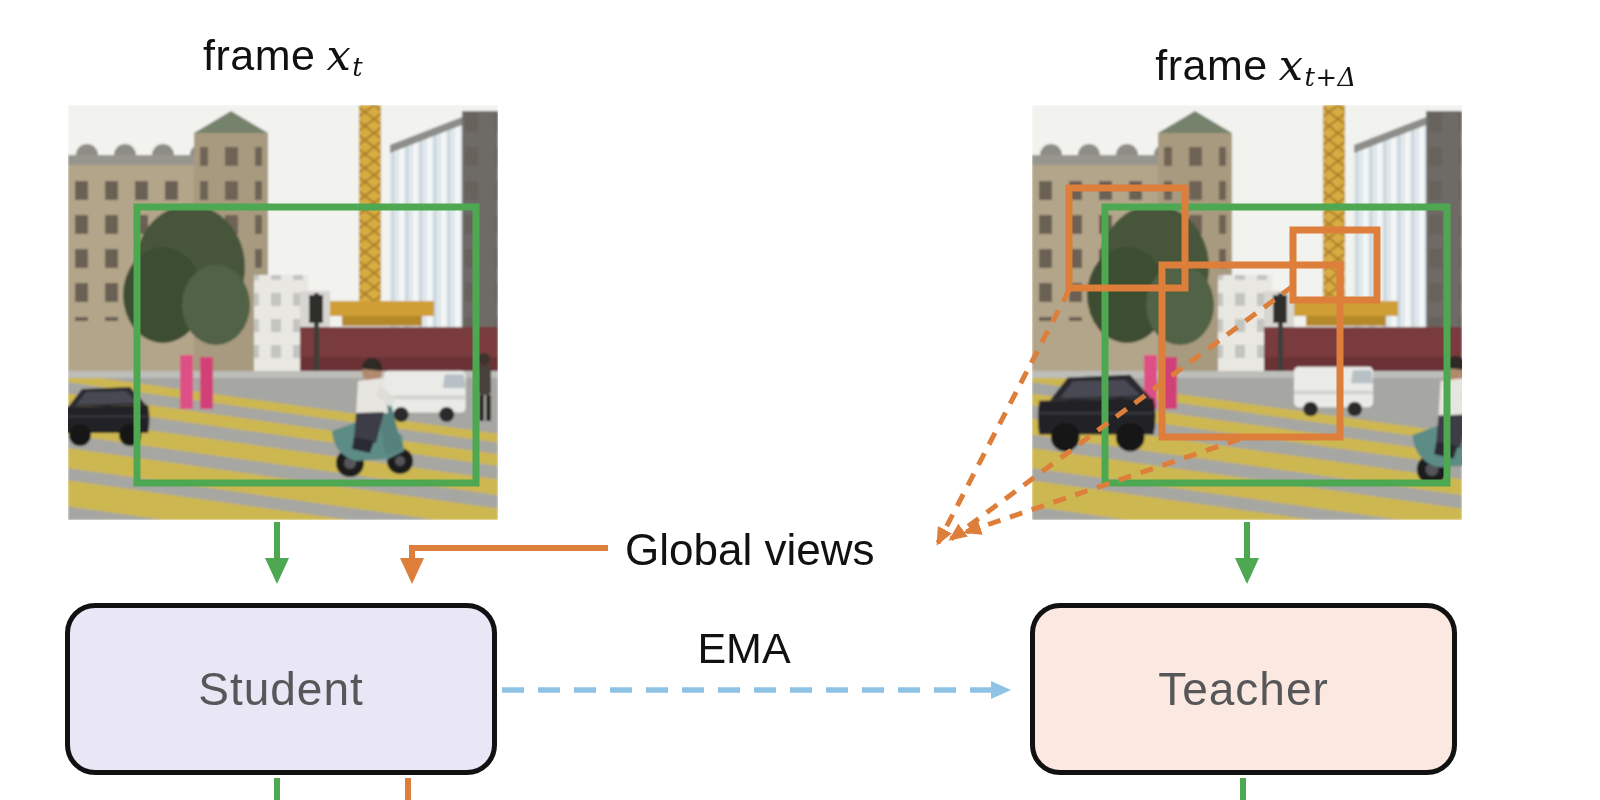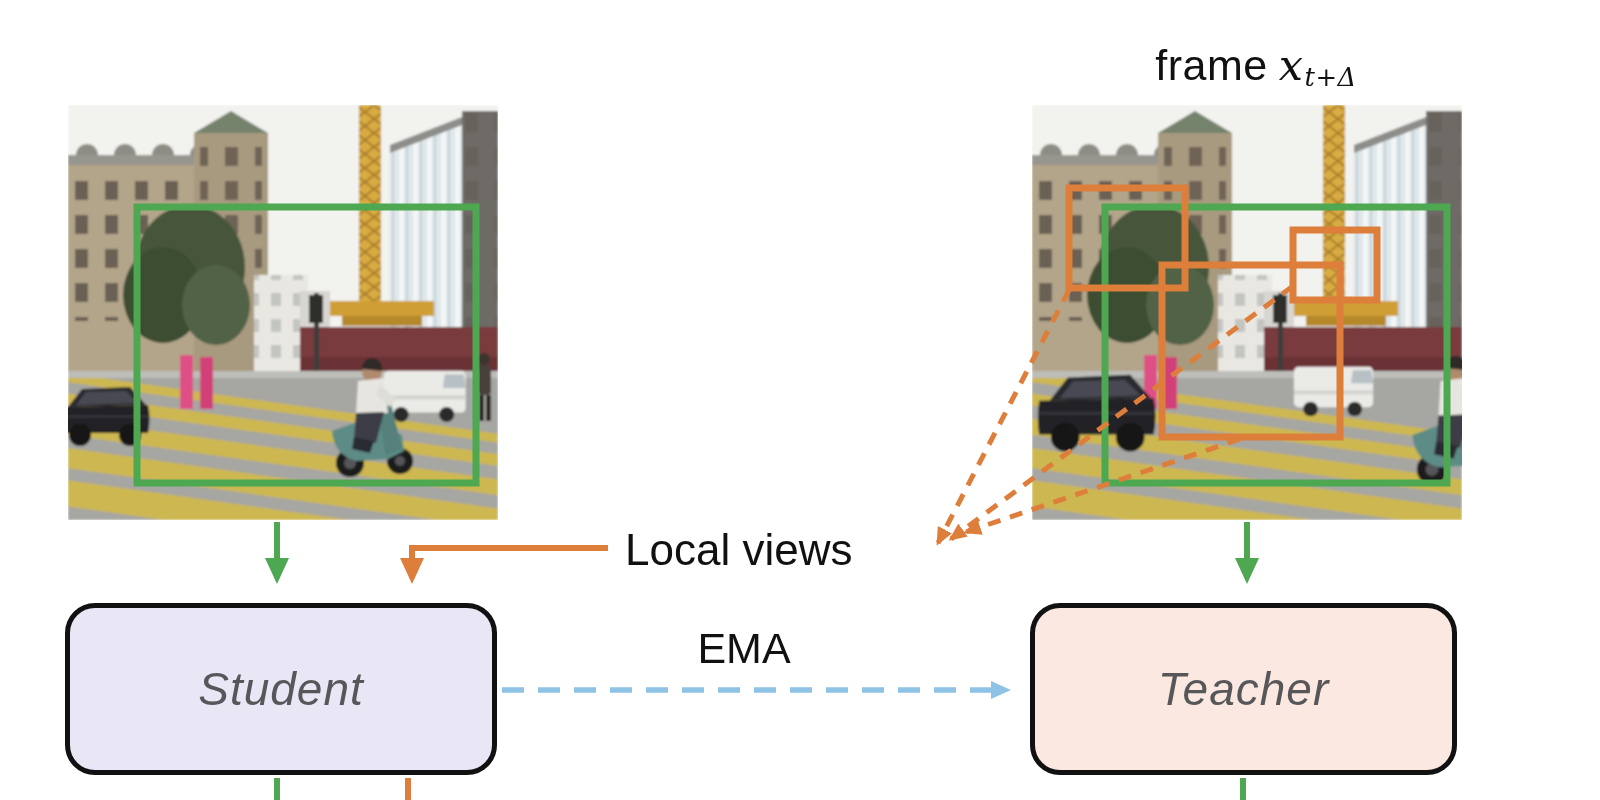--- a/index.html
+++ b/index.html
@@ -8,21 +8,21 @@
   .photo{position:absolute;display:block;}
   .overlay{position:absolute;left:0;top:0;pointer-events:none;}
   .label{position:absolute;color:#111;white-space:nowrap;}
   .frame-title{font-size:43px;letter-spacing:0.5px;text-align:center;}
   .mvar{font-family:"DejaVu Serif",serif;font-style:italic;margin-left:11px;}
   .msub{font-family:"DejaVu Serif",serif;font-style:italic;font-size:0.60em;position:relative;top:0.22em;margin-left:1px;}
   .anno{font-size:44px;}
   .ema-label{font-size:43px;text-align:center;width:200px;}
   .node{position:absolute;box-sizing:border-box;border:5px solid #111111;border-radius:30px;
         display:flex;align-items:center;justify-content:center;
-        font-size:46px;color:#57575a;letter-spacing:1px;font-style:italic;}
+        font-size:46px;color:#57575a;letter-spacing:1px;}
   .node-student{left:65px;top:603px;width:432px;height:172px;background:#e9e6f6;}
   .node-teacher{left:1030px;top:603px;width:427px;height:172px;background:#fbe9e1;}
 </style>
 </head>
 <body>
 
 <div class="canvas">
 
   <svg width="0" height="0" style="position:absolute" aria-hidden="true">
     <defs>
@@ -189,25 +189,28 @@
 
     <line x1="1247" y1="522" x2="1247" y2="578" stroke-width="6" stroke="#4da851" marker-end="url(#ah-green)"></line>
 
     <line x1="502" y1="690" x2="1006" y2="690" stroke-width="5.5" stroke-dasharray="22 14" stroke="#8fc3e6" marker-end="url(#ah-blue)"></line>
 
     <line x1="277" y1="778" x2="277" y2="800" stroke-width="6" stroke="#4da851"></line>
     <line x1="408" y1="778" x2="408" y2="800" stroke-width="6" stroke="#de7e3b"></line>
     <line x1="1243" y1="778" x2="1243" y2="800" stroke-width="6" stroke="#4da851"></line>
   </svg>
 
+  <div class="label frame-title" style="left:83px;top:30px;width:400px">
+    <span>frame</span><span class="mvar">x</span><span class="msub">t</span>
+  </div>
   <div class="label frame-title" style="left:1056px;top:40px;width:400px">
     <span>frame</span><span class="mvar">x</span><span class="msub">t+Δ</span>
   </div>
 
-  <div class="label anno" style="left:625px;top:525px">Local views</div>
+  <div class="label anno" style="left:625px;top:525px">Global views</div>
   <div class="label ema-label" style="left:644px;top:624px">EMA</div>
 
   <div class="node node-student">
     <span>Student</span>
   </div>
   <div class="node node-teacher">
     <span>Teacher</span>
   </div>
 
 </div>

